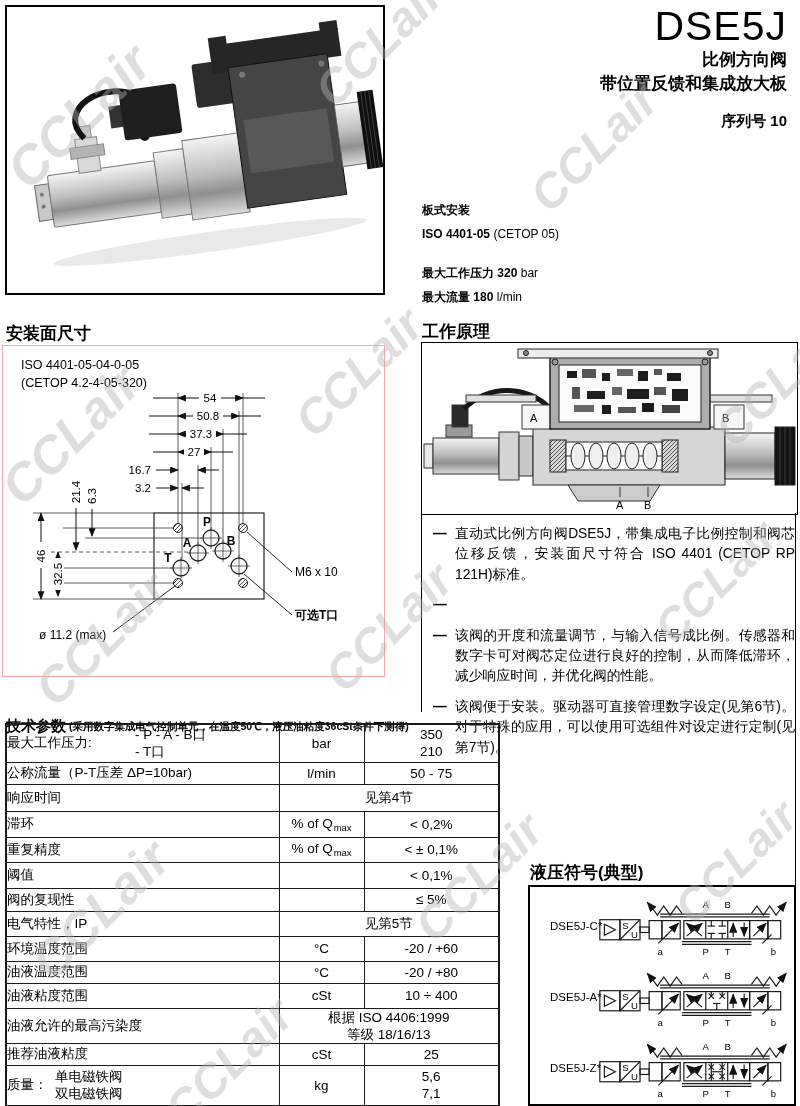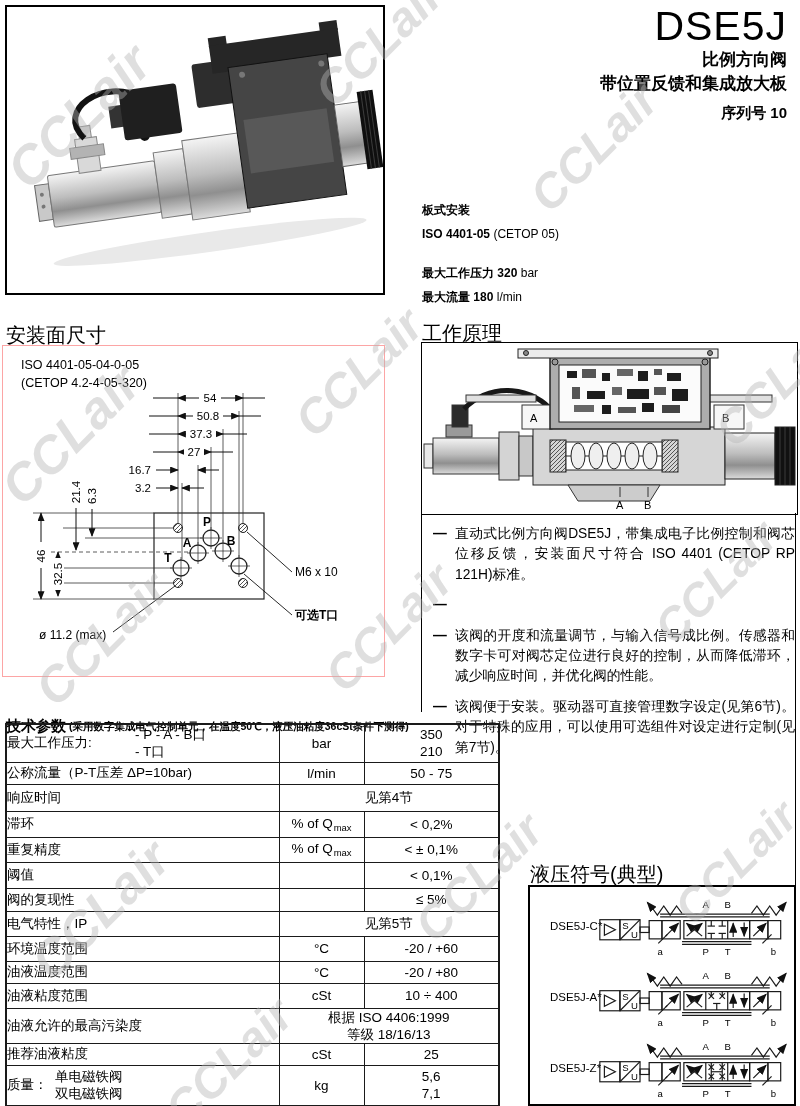--- a/index.html
+++ b/index.html
@@ -12,29 +12,29 @@
   .wm{position:absolute;font-style:italic;font-weight:bold;color:#b5b5b5;opacity:.42;
       transform:rotate(-45deg);white-space:nowrap;pointer-events:none;z-index:9}
 
   
   .photo-box{left:5px;top:5px;width:376px;height:286px;border:2px solid #000;background:#fff}
 
   
   .title-block{right:13px;top:4px;text-align:right}
   .t-main{font-size:41px;font-weight:normal;line-height:44px;letter-spacing:1px}
   .t-sub{font-size:17px;font-weight:bold;line-height:24px}
-  .t-serial{font-size:15px;font-weight:bold;margin-top:8px}
+  .t-serial{font-size:15px;font-weight:bold;margin-top:16px}
 
   
   .spec-block{left:422px;top:198px;font-size:12px;line-height:24px}
   .spec-block .b{font-weight:bold}
   .spec2{margin-top:15px}
 
   
-  .sec-h{position:absolute;font-size:20px;font-weight:normal}
+  .sec-h{position:absolute;font-size:17px;font-weight:bold}
 
   
   .dim-box{left:2px;top:345px;width:381px;height:330px;border:1px solid #fca5a5;background:#fff}
   .iso-note{position:absolute;left:18px;top:10px;font-size:12.5px;line-height:18px}
 
   
   .wp-box{left:421px;top:342px;width:375px;height:171px;border:1px solid #000;background:#fff}
   .vl{position:absolute;width:1px;background:#000}
   .bullets{left:433px;top:524px;width:362px}
   .bullet{display:flex;margin-bottom:10px;font-size:13.8px;line-height:1.48;text-align:justify}

